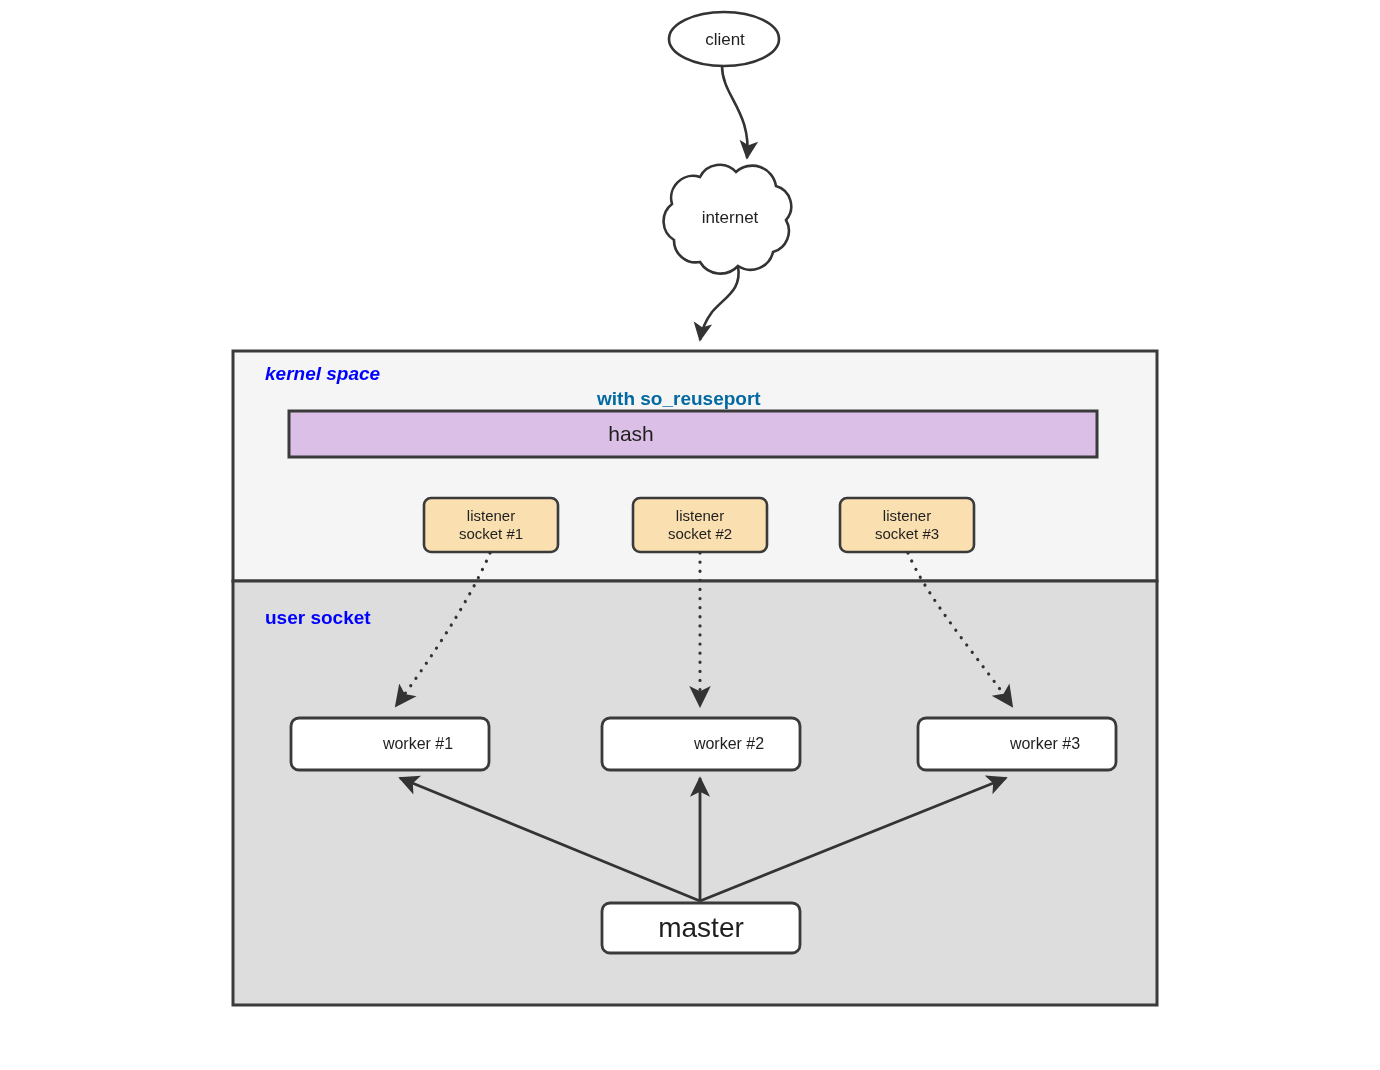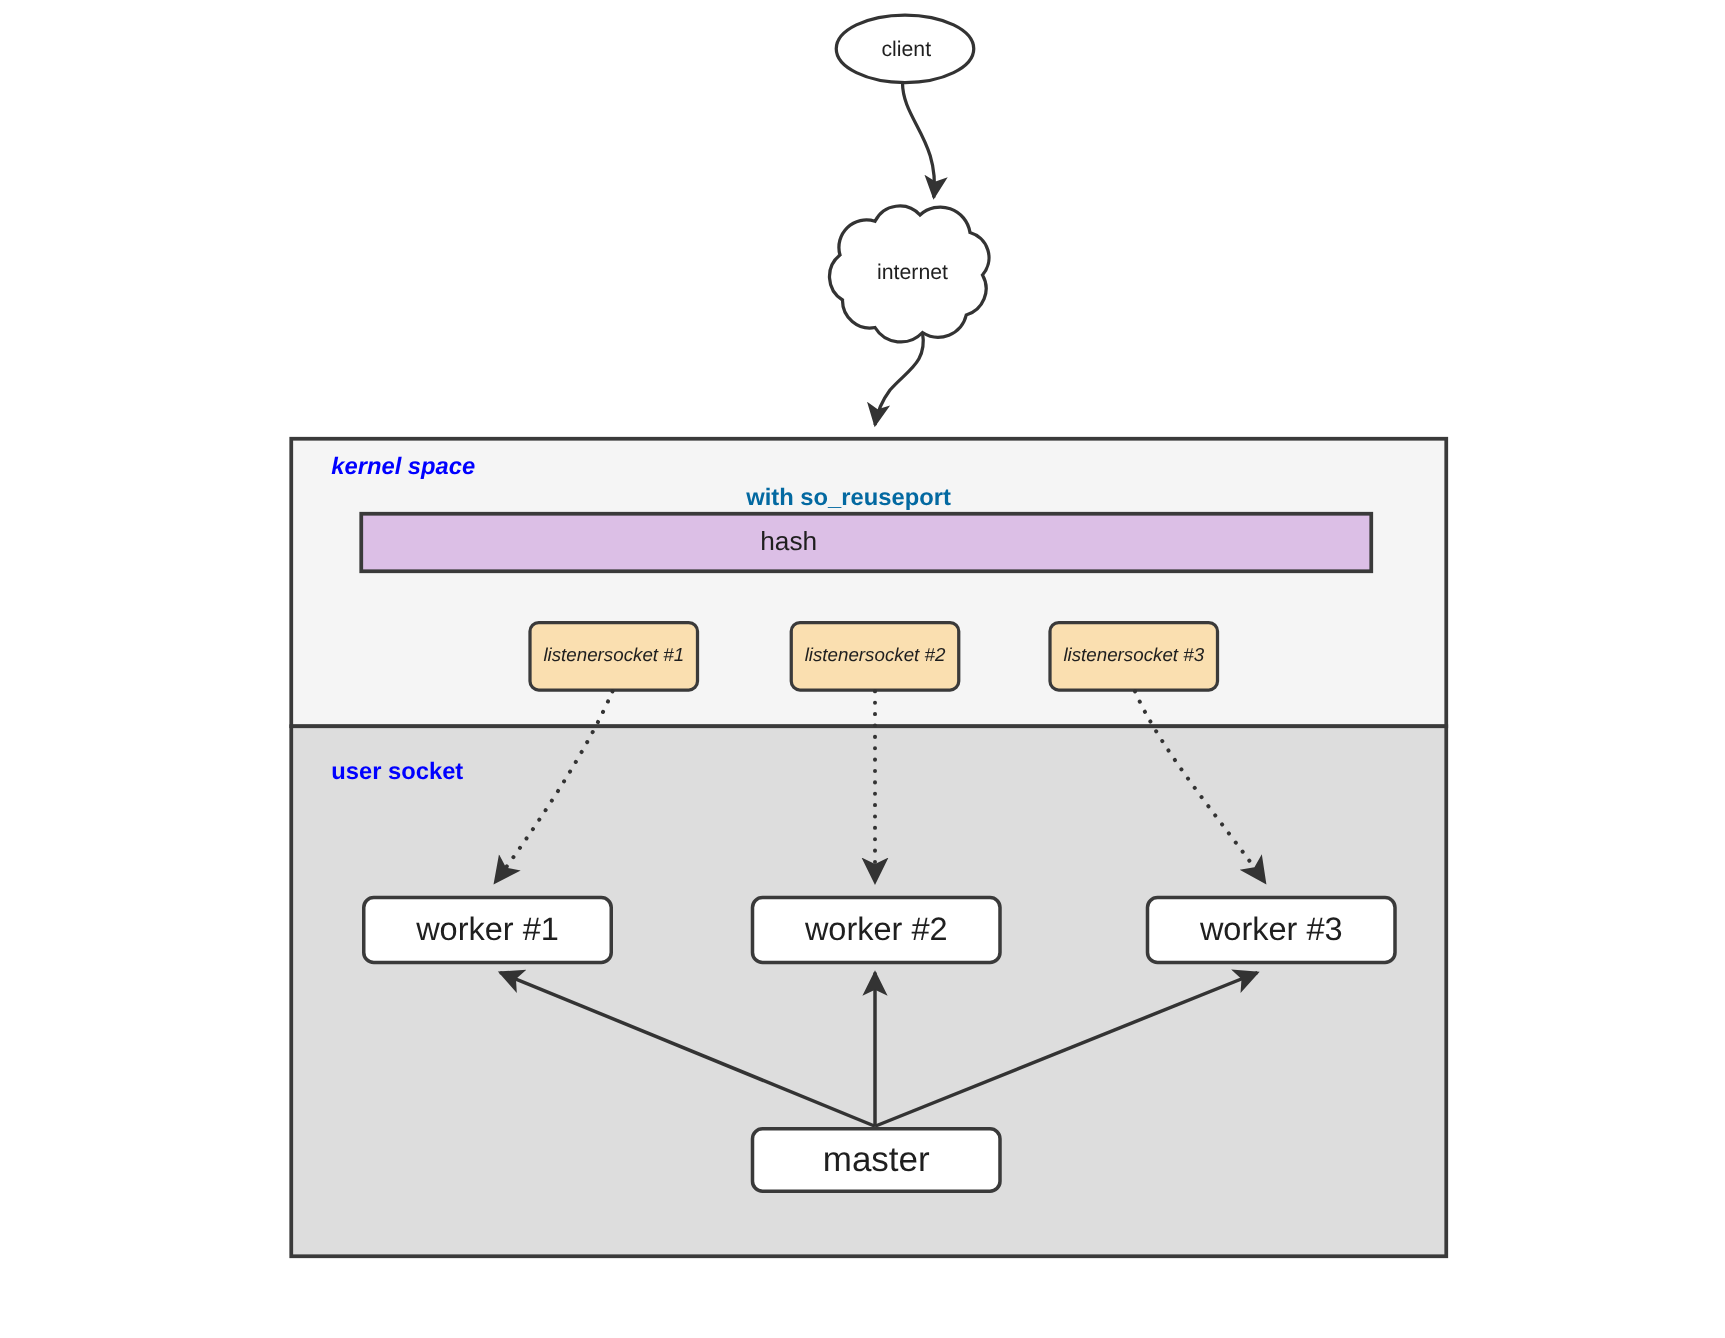--- a/index.html
+++ b/index.html
@@ -37,26 +37,26 @@
     white-space: nowrap;
   }
   #kernel-space-label { left: 265px; top: 363px; color: #0000ff; font-style: italic; }
   #user-space-label   { left: 265px; top: 607px; color: #0000ff; }
   #reuseport-label    { left: 597px; top: 364px; color: #0369a1; margin-top: 24px; }
 
   #client-label   { left: 665px; top: 20px;  width: 120px; height: 40px; font-size: 17px; }
   #internet-label { left: 670px; top: 198px; width: 120px; height: 40px; font-size: 17px; }
   #hash-label     { left: 290px; top: 412px; width: 682px; height: 44px; font-size: 21px; }
 
-  .listener-label { width: 132px; height: 52px; font-size: 15px; flex-direction: row; font-style: italic; }
+  .listener-label { width: 132px; height: 52px; font-size: 15px; flex-direction: column; }
   #listener-socket-1-label { left: 425px; top: 499px; }
   #listener-socket-2-label { left: 634px; top: 499px; }
   #listener-socket-3-label { left: 841px; top: 499px; }
 
-  .worker-label { width: 198px; height: 52px; font-size: 26px; }
+  .worker-label { width: 198px; height: 52px; font-size: 16px; margin-left: 28px; }
   #worker-1-label { left: 291px; top: 718px; }
   #worker-2-label { left: 602px; top: 718px; }
   #worker-3-label { left: 918px; top: 718px; }
 
   #master-label { left: 602px; top: 903px; width: 198px; height: 50px; font-size: 28px; }
 </style>
 </head>
 <body>
 
 <svg id="canvas" viewBox="0 0 1380 1070">

